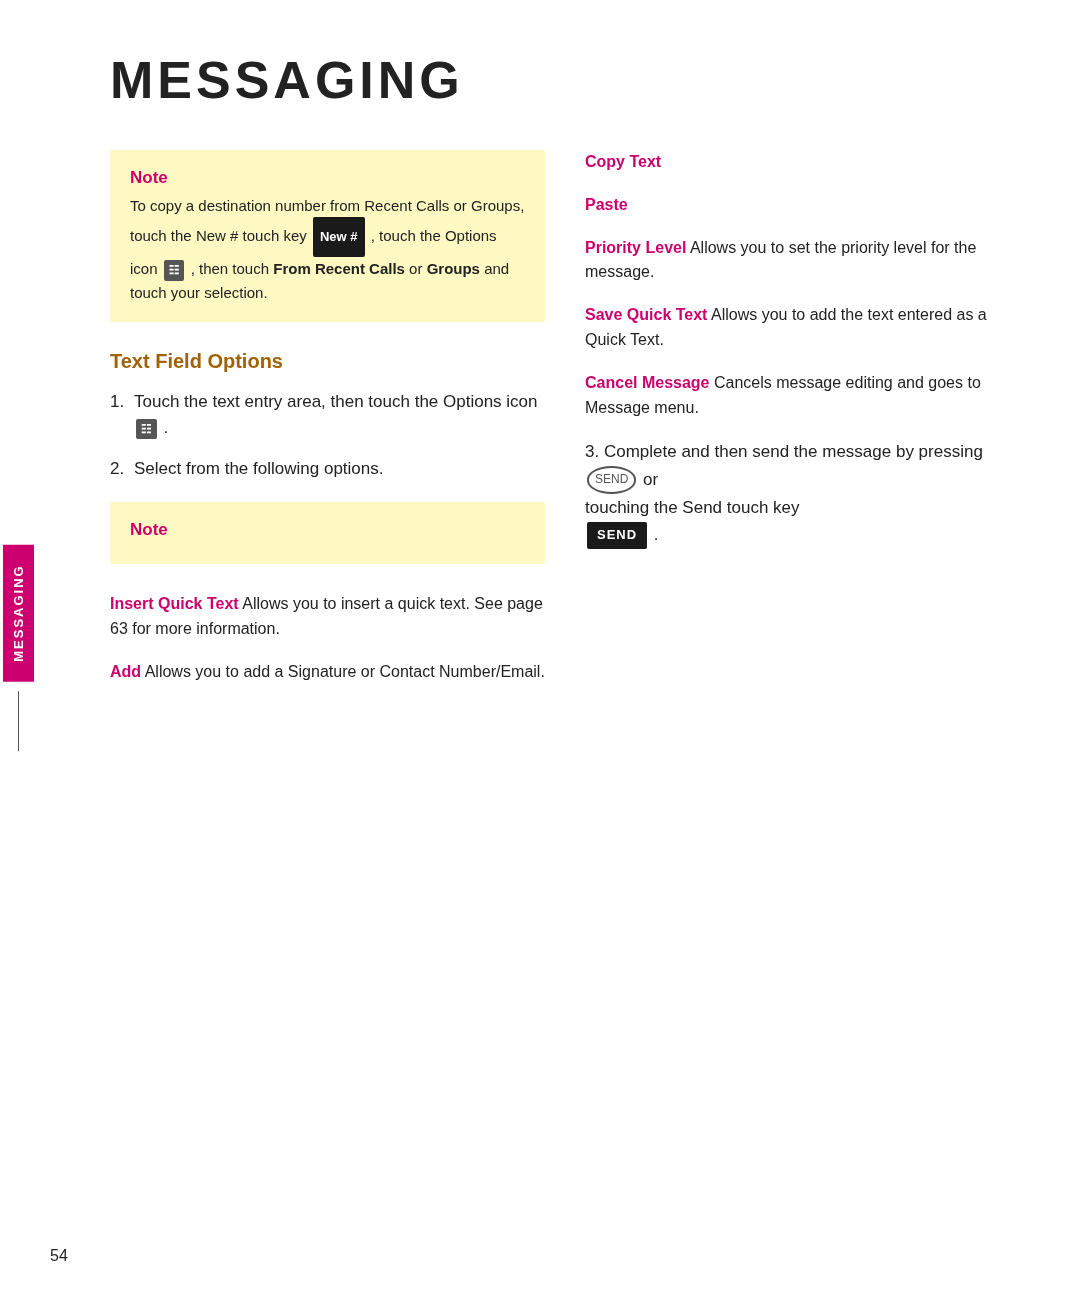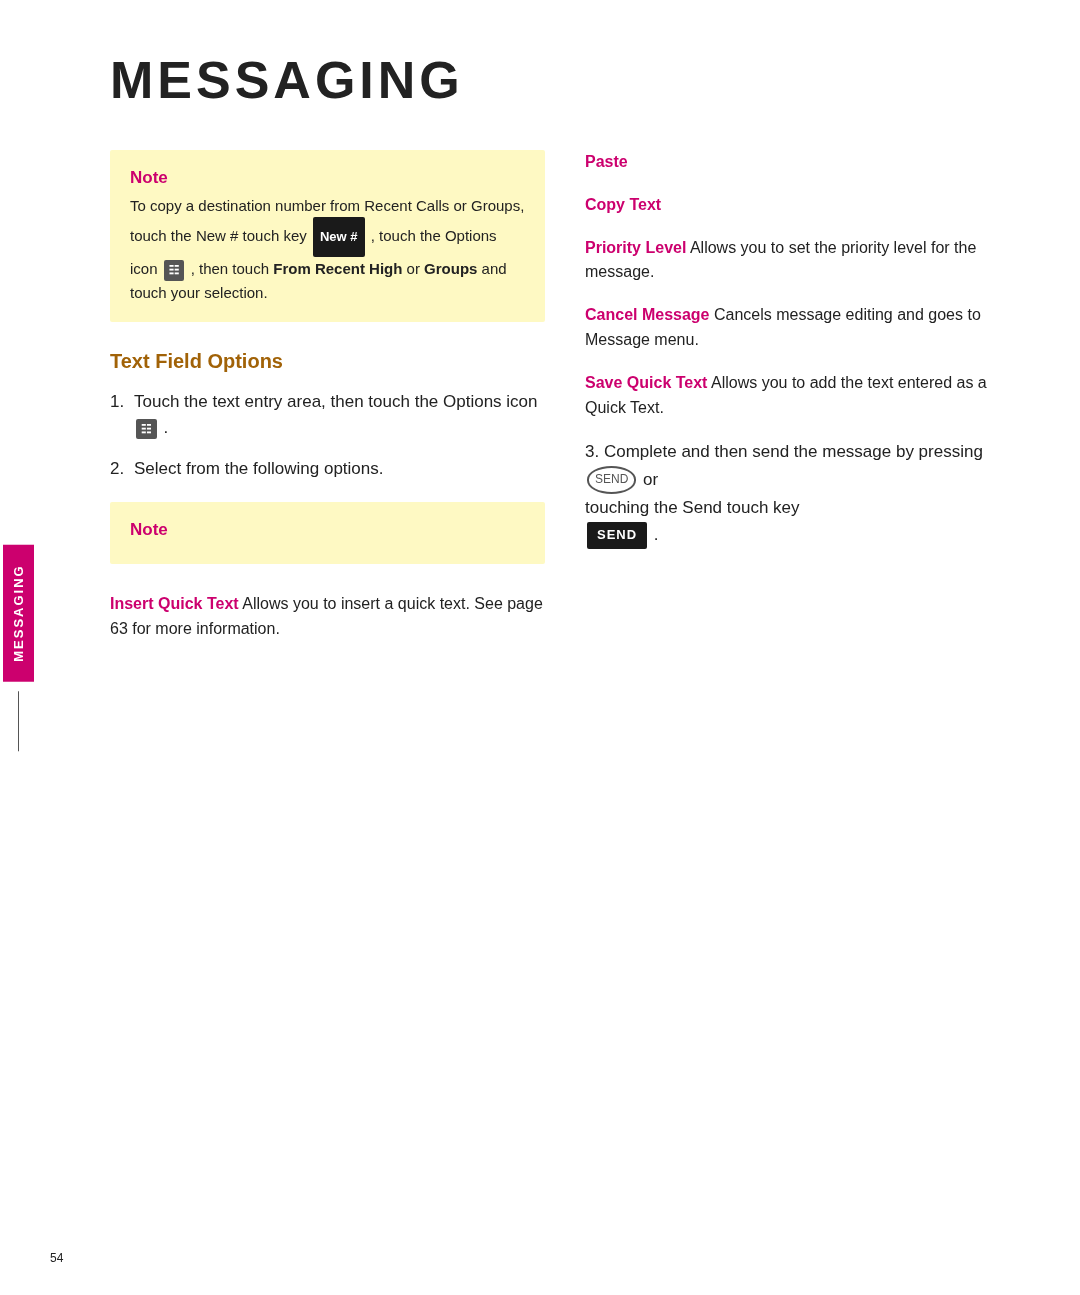--- a/index.html
+++ b/index.html
@@ -210,21 +210,21 @@
       color: #555;
       vertical-align: middle;
       margin: 0 2px;
     }
 
     
     .page-number {
       position: absolute;
       bottom: 30px;
       left: 50px;
-      font-size: 12px;
+      font-size: 16px;
       color: #222;
     }
   </style>
 </head>
 <body>
 
 <div class="page-container">
 
   <div class="sidebar-tab">
     <span class="sidebar-label">MESSAGING</span>
@@ -240,21 +240,21 @@
       <div class="col-left">
 
         <div class="note-box">
           <div class="note-title">Note</div>
           <div class="note-text">
             <span>To copy a destination number from Recent Calls or Groups, touch the New # touch key</span>
             <span class="inline-btn">New #</span>
             <span>, touch the Options icon</span>
             <span class="options-icon">☷</span>
             <span>, then touch</span>
-            <strong>From Recent High</strong>
+            <strong>From Recent Calls</strong>
             <span>or</span>
             <strong>Groups</strong>
             <span>and touch your selection.</span>
           </div>
         </div>
 
         <div class="section-heading">Text Field Options</div>
 
         <ol class="num-list">
           <li>
@@ -272,47 +272,51 @@
         <div class="note-box">
           <div class="note-title">Note</div>
         </div>
 
         <div class="option-entry">
           <span class="option-term">Insert Quick Text</span>
           <span> Allows you to insert a quick text. See page 63 for more information.</span>
         </div>
 
 
+        <div class="option-entry">
+          <span class="option-term">Add</span>
+          <span>  Allows you to add a Signature or Contact Number/Email.</span>
+        </div>
 
       </div>
 
       <div class="col-right">
 
         <div class="option-entry">
+          <span class="option-term">Copy Text</span>
+        </div>
+
+        <div class="option-entry">
           <span class="option-term">Paste</span>
-        </div>
-
-        <div class="option-entry">
-          <span class="option-term">Copy Text</span>
         </div>
 
         <div class="option-entry">
           <span class="option-term">Priority Level</span>
           <span>  Allows you to set the priority level for the message.</span>
         </div>
 
 
         <div class="option-entry">
+          <span class="option-term">Save Quick Text</span>
+          <span>  Allows you to add the text entered as a Quick Text.</span>
+        </div>
+
+        <div class="option-entry">
           <span class="option-term">Cancel Message</span>
           <span>  Cancels message editing and goes to Message menu.</span>
-        </div>
-
-        <div class="option-entry">
-          <span class="option-term">Save Quick Text</span>
-          <span>  Allows you to add the text entered as a Quick Text.</span>
         </div>
 
         <div style="font-size:17px; line-height:1.6; color:#222; margin-top: 10px;">
           <span>3. </span>
           <span>Complete and then send the message by pressing</span>
           <span class="send-circle">SEND</span>
           <span>or</span>
           <br>
           <span>touching the Send touch key</span>
           <br>

